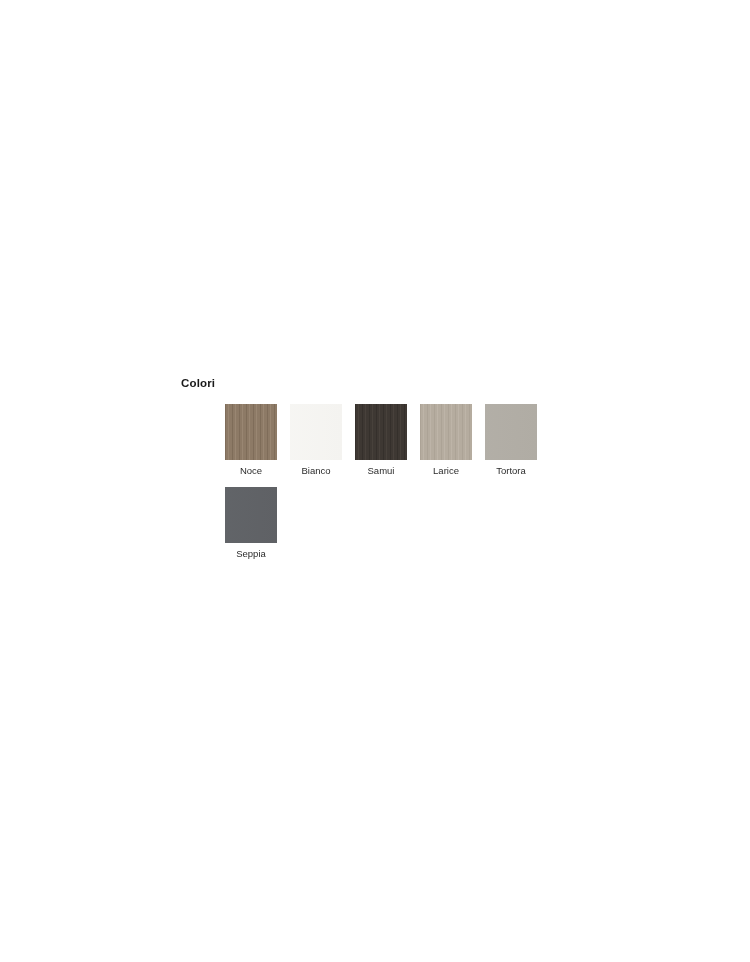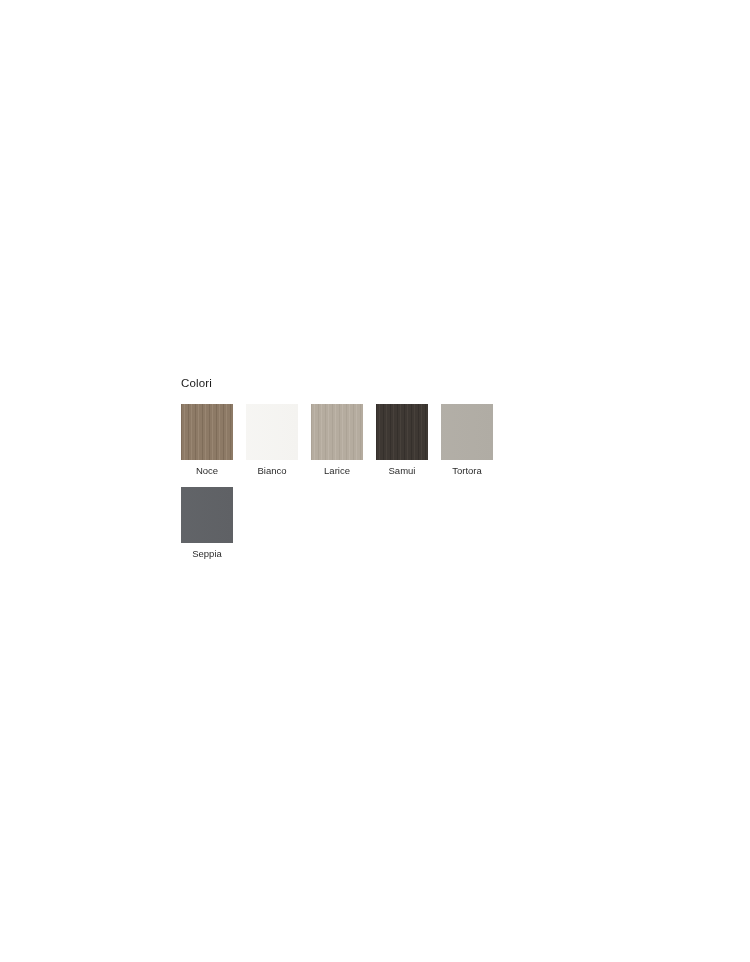--- a/index.html
+++ b/index.html
@@ -17,31 +17,32 @@
 
   #colors-section {
     position: absolute;
     left: 181px;
     top: 376px;
     width: 400px;
   }
 
   #section-title {
     font-size: 11.5px;
-    font-weight: normal;
+    font-weight: bold;
     color: #1a1a1a;
     letter-spacing: 0.15px;
     margin: 0 0 14px 0;
     line-height: 14px;
   }
 
   .swatch-row {
     display: flex;
     align-items: flex-end;
     margin-bottom: 10px;
+    margin-left: 44px;
   }
 
   .swatch-cell {
     display: flex;
     flex-direction: column;
     align-items: center;
     width: 52px;
     margin-right: 13px;
   }
 
@@ -80,30 +81,30 @@
           </span>
           <span class="swatch-label" style="color: rgb(43, 43, 43);">Noce</span>
         </div>
         <div class="swatch-cell">
           <span class="swatch-chip" style="background: rgb(244, 243, 240);">
             <span class="grain" style="background-image: linear-gradient(90deg, rgb(250, 250, 248), rgb(244, 243, 240)); opacity: 0.35;"></span>
           </span>
           <span class="swatch-label" style="color: rgb(43, 43, 43);">Bianco</span>
         </div>
         <div class="swatch-cell">
+          <span class="swatch-chip" style="background: rgb(62, 56, 51);">
+            <span class="grain" style="background-image: repeating-linear-gradient(90deg, rgb(50, 45, 41) 0px, rgb(50, 45, 41) 1px, rgb(62, 56, 51) 1px, rgb(62, 56, 51) 3px, rgb(75, 68, 62) 3px, rgb(75, 68, 62) 4px, rgb(62, 56, 51) 4px, rgb(62, 56, 51) 7px); opacity: 0.75;"></span>
+          </span>
+          <span class="swatch-label" style="color: rgb(43, 43, 43);">Samui</span>
+        </div>
+        <div class="swatch-cell">
           <span class="swatch-chip" style="background: rgb(181, 172, 159);">
             <span class="grain" style="background-image: repeating-linear-gradient(90deg, rgb(169, 160, 147) 0px, rgb(169, 160, 147) 1px, rgb(181, 172, 159) 1px, rgb(181, 172, 159) 3px, rgb(192, 183, 171) 3px, rgb(192, 183, 171) 4px, rgb(181, 172, 159) 4px, rgb(181, 172, 159) 7px); opacity: 0.75;"></span>
           </span>
           <span class="swatch-label" style="color: rgb(43, 43, 43);">Larice</span>
-        </div>
-        <div class="swatch-cell">
-          <span class="swatch-chip" style="background: rgb(62, 56, 51);">
-            <span class="grain" style="background-image: repeating-linear-gradient(90deg, rgb(50, 45, 41) 0px, rgb(50, 45, 41) 1px, rgb(62, 56, 51) 1px, rgb(62, 56, 51) 3px, rgb(75, 68, 62) 3px, rgb(75, 68, 62) 4px, rgb(62, 56, 51) 4px, rgb(62, 56, 51) 7px); opacity: 0.75;"></span>
-          </span>
-          <span class="swatch-label" style="color: rgb(43, 43, 43);">Samui</span>
         </div>
         <div class="swatch-cell">
           <span class="swatch-chip" style="background: rgb(176, 172, 164);">
             <span class="grain" style="background-image: linear-gradient(90deg, rgb(183, 179, 172), rgb(176, 172, 164)); opacity: 0.35;"></span>
           </span>
           <span class="swatch-label" style="color: rgb(43, 43, 43);">Tortora</span>
         </div>
       </div>
       <div class="swatch-row">
         <div class="swatch-cell">

